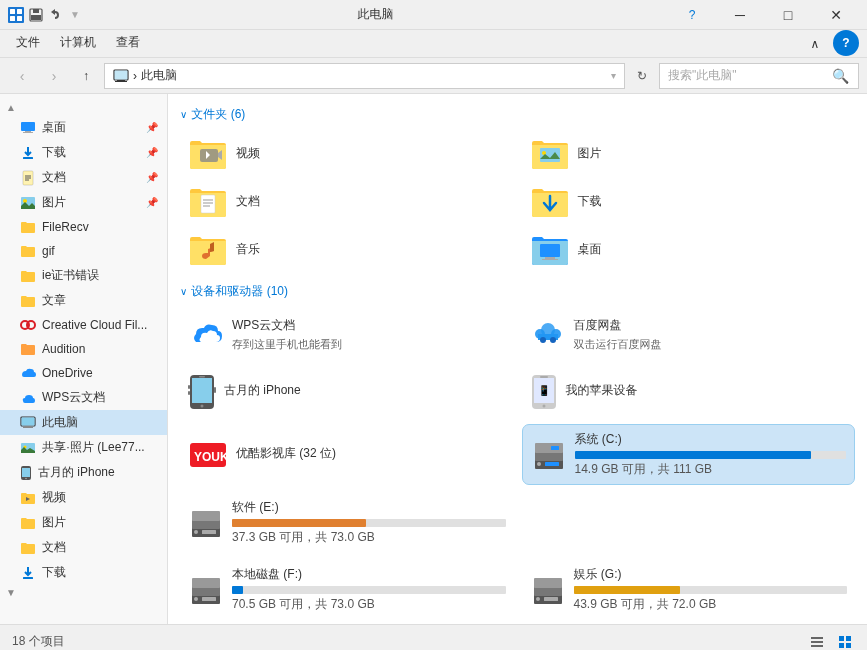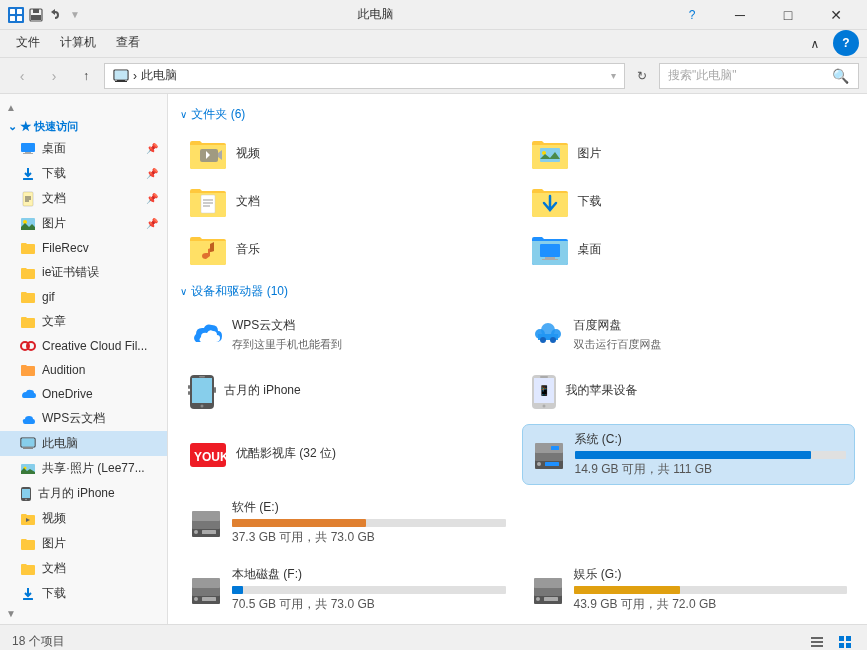--- a/index.html
+++ b/index.html
@@ -261,24 +261,20 @@
   </div>
 </div>
 
 <div class="main-layout">
 
   <div class="sidebar">
     <div style="display:flex;align-items:center;padding:4px 4px 2px 6px;cursor:pointer;">
       <span style="font-size:10px;color:#888;">▲</span>
     </div>
 
-    <div class="sidebar-section-label">
-      <span>⌄ </span>
-      <span>★ 快速访问</span>
-    </div>
 
     <div class="sidebar-item">
       <svg width="16" height="16" viewBox="0 0 16 16">
         <rect x="1" y="2" width="14" height="9" rx="1" fill="#1e90ff"></rect>
         <rect x="5" y="11" width="6" height="2" fill="#aaa"></rect>
         <rect x="3" y="12" width="10" height="1" fill="#aaa"></rect>
       </svg>
       <span>桌面</span>
       <span class="pin-icon">📌</span>
     </div>
@@ -313,27 +309,27 @@
     <div class="sidebar-item">
       <svg width="16" height="16" viewBox="0 0 16 16">
         <path d="M1 4 Q1 3 2 3 L6 3 L7 4 L14 4 Q15 4 15 5 L15 13 Q15 14 14 14 L2 14 Q1 14 1 13Z" fill="#FFC83D"></path>
       </svg>
       <span>FileRecv</span>
     </div>
     <div class="sidebar-item">
       <svg width="16" height="16" viewBox="0 0 16 16">
         <path d="M1 4 Q1 3 2 3 L6 3 L7 4 L14 4 Q15 4 15 5 L15 13 Q15 14 14 14 L2 14 Q1 14 1 13Z" fill="#FFC83D"></path>
       </svg>
+      <span>gif</span>
+    </div>
+    <div class="sidebar-item">
+      <svg width="16" height="16" viewBox="0 0 16 16">
+        <path d="M1 4 Q1 3 2 3 L6 3 L7 4 L14 4 Q15 4 15 5 L15 13 Q15 14 14 14 L2 14 Q1 14 1 13Z" fill="#FFC83D"></path>
+      </svg>
       <span>ie证书错误</span>
-    </div>
-    <div class="sidebar-item">
-      <svg width="16" height="16" viewBox="0 0 16 16">
-        <path d="M1 4 Q1 3 2 3 L6 3 L7 4 L14 4 Q15 4 15 5 L15 13 Q15 14 14 14 L2 14 Q1 14 1 13Z" fill="#FFC83D"></path>
-      </svg>
-      <span>gif</span>
     </div>
     <div class="sidebar-item">
       <svg width="16" height="16" viewBox="0 0 16 16">
         <path d="M1 4 Q1 3 2 3 L6 3 L7 4 L14 4 Q15 4 15 5 L15 13 Q15 14 14 14 L2 14 Q1 14 1 13Z" fill="#FFC83D"></path>
       </svg>
       <span>文章</span>
     </div>
 
     <div class="sidebar-item">
       <svg width="16" height="16" viewBox="0 0 16 16">

